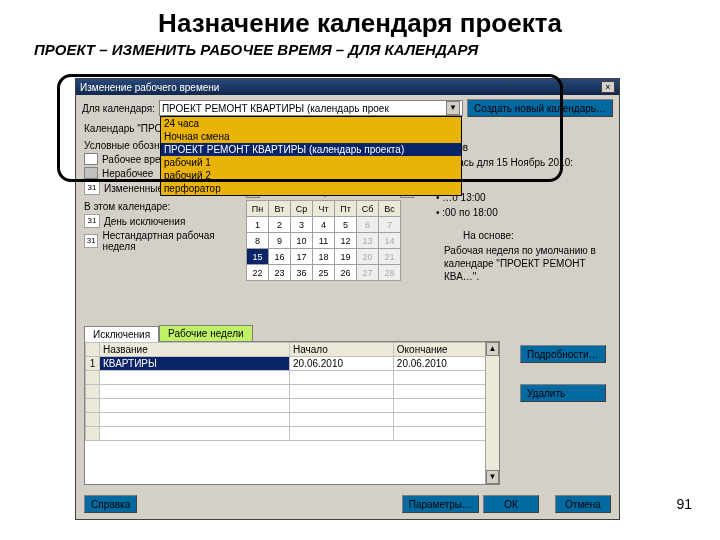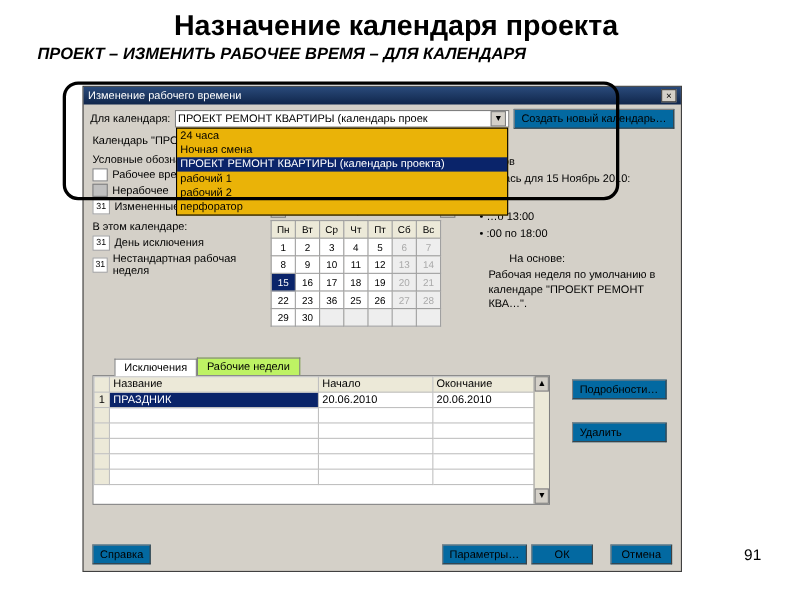--- a/index.html
+++ b/index.html
@@ -132,24 +132,24 @@
     gap:0;
     font-size:10px;
   }
   .tab-strip .tab {
     padding:2px 8px;
     background:#bef264;
     border:1px solid #808080;
     border-bottom:none;
     position:relative;
   }
-  .tab-strip .tab.active { background:#fff; top:1px; z-index:2;margin-left:20px;}
+  .tab-strip .tab.active { background:#fff; top:1px; z-index:2;}
   .grid-wrap {
     position:absolute;
-    left:8px; top:262px; width:416px; height:118px;
+    left:8px; top:262px; width:416px; height:144px;
     background:#fff;
     border:1px solid #808080;
   }
   .grid {
     border-collapse:collapse;
     width:100%;
     font-size:10px;
   }
   .grid th, .grid td {
     border:1px solid #c0c0c0;
@@ -300,29 +300,20 @@
           </tr>
       <tr>
             <td>22</td>
             <td>23</td>
             <td>36</td>
             <td>25</td>
             <td>26</td>
             <td class="dim">27</td>
             <td class="dim">28</td>
           </tr>
-      <tr>
-            <td>29</td>
-            <td>30</td>
-            <td class="dim"></td>
-            <td class="dim"></td>
-            <td class="dim"></td>
-            <td class="dim"></td>
-            <td class="dim"></td>
-          </tr>
     </tbody>
       </table>
   </div>
 
   <div class="detail">
     <p><span>очасов</span></p>
     <p><span>ичалась для 15 Ноябрь 2010:</span></p>
     <p style="margin-top:22px;">• <span>…о 13:00</span></p>
     <p>• <span>:00 по 18:00</span></p>
     <p style="margin-top:10px;margin-left:27px;">На основе:</p>
@@ -338,21 +329,21 @@
     <table class="grid">
       <tbody>
           <tr>
         <th class="rownum"></th>
         <th style="width:190px">Название</th>
         <th>Начало</th>
         <th>Окончание</th>
       </tr>
       <tr>
         <td class="rownum">1</td>
-        <td class="sel">ПРАЗДНИК</td>
+        <td class="sel">КВАРТИРЫ</td>
         <td>20.06.2010</td>
         <td>20.06.2010</td>
       </tr>
       <tr>
             <td class="rownum"></td>
             <td></td>
             <td></td>
             <td></td>
           </tr>
       <tr>

